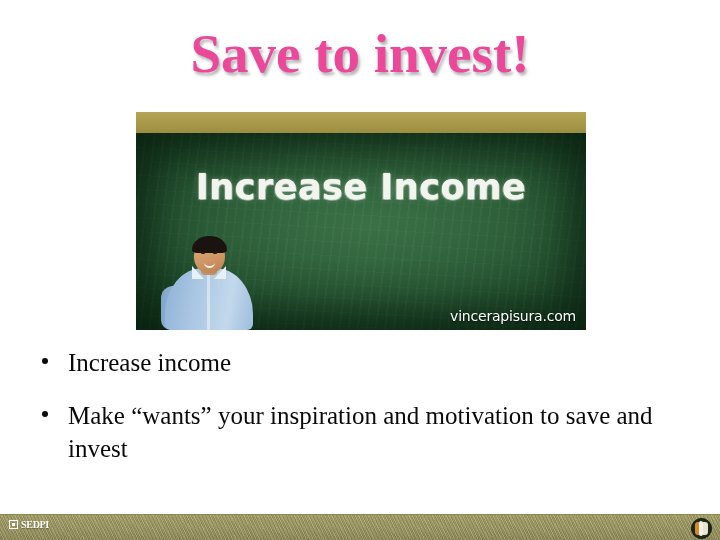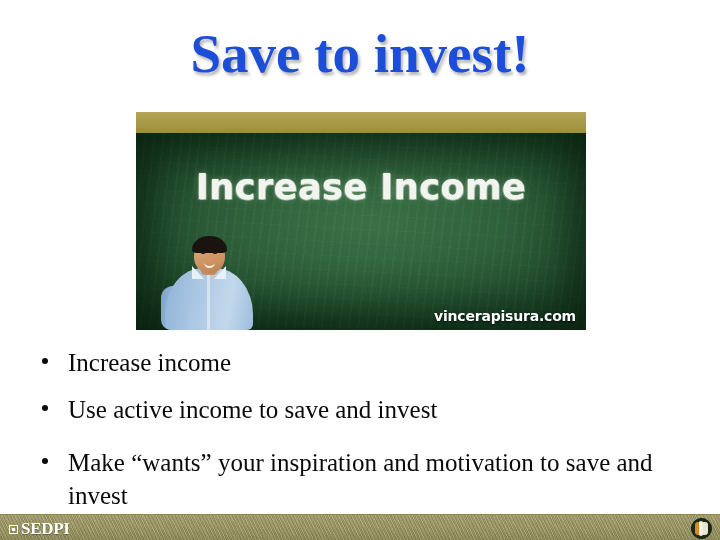--- a/index.html
+++ b/index.html
@@ -21,21 +21,21 @@
     position: absolute;
     left: 0;
     top: 22px;
     width: 720px;
     text-align: center;
     font-family: "Liberation Serif", serif;
     font-weight: bold;
     font-size: 55px;
     line-height: 64px;
     letter-spacing: 0px;
-    color: #1d4ed8;
+    color: #ec4899;
     text-shadow: 2px 3px 3px rgba(120,120,120,0.55);
     white-space: nowrap;
   }
 
   
   #picture-frame {
     position: absolute;
     left: 136px;
     top: 112px;
     width: 450px;
@@ -110,21 +110,21 @@
        0 0 6px rgba(235,245,230,0.30);
     white-space: nowrap;
   }
 
   #pic-watermark {
     position: absolute;
     right: 10px;
     bottom: 6px;
     font-family: "DejaVu Sans", sans-serif;
     font-size: 14px;
-    font-weight: bold;
+    font-weight: normal;
     letter-spacing: -0.2px;
     color: #ffffff;
     text-shadow: 0 1px 2px rgba(0,0,0,0.75);
     white-space: nowrap;
   }
 
   
   #person {
     position: absolute;
     left: 25px;
@@ -270,21 +270,21 @@
     border-top: 1px solid #8d8750;
   }
   #footer-brand {
     position: absolute;
     left: 9px;
     top: 4px;
     display: flex;
     align-items: center;
     gap: 3px;
     font-family: "Liberation Serif", serif;
-    font-size: 17px;
+    font-size: 10px;
     font-weight: bold;
     color: #ffffff;
     letter-spacing: -0.3px;
     text-shadow: 0 1px 1px rgba(70,66,35,0.55);
   }
   #footer-brand .mark {
     display: inline-block;
     width: 9px;
     height: 9px;
     border: 1.5px solid #ffffff;
@@ -361,24 +361,20 @@
     <div id="pic-watermark">vincerapisura.com</div>
   </div>
 
   <div id="bullet-list">
     <div class="bullet-row">
       <span class="bullet-dot"></span>
       <span>Increase income</span>
     </div>
     <div class="bullet-row">
       <span class="bullet-dot"></span>
-      <span>Use active income to save and invest</span>
-    </div>
-    <div class="bullet-row">
-      <span class="bullet-dot"></span>
       <span>Make “wants” your inspiration and motivation to save and invest</span>
     </div>
   </div>
 
   <div id="footer-bar">
     <div id="footer-brand">
       <span class="mark"></span>
       <span>SEDPI</span>
     </div>
     <div id="footer-logo">

